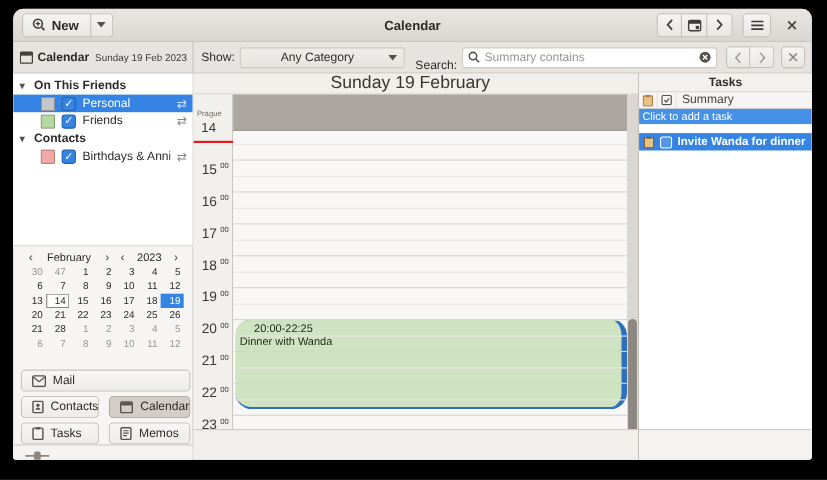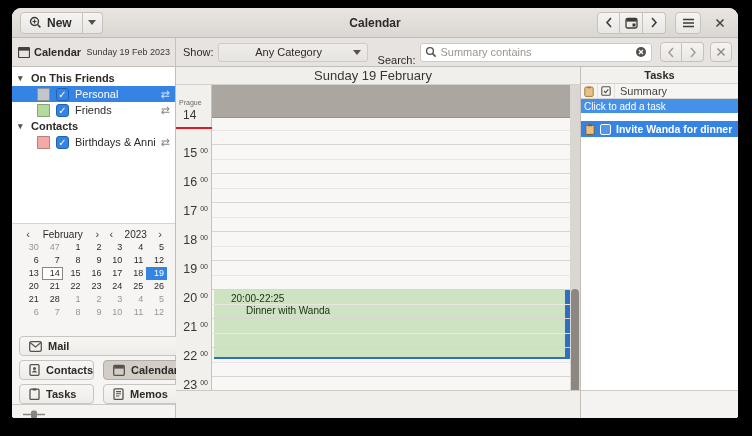--- a/index.html
+++ b/index.html
@@ -97,35 +97,35 @@
   .mc-arrow { width: 14px; text-align: center; color: #44403a; font-size: 11px; cursor: default; }
   .mc-nav .mc-label { flex: 1; text-align: center; }
   .mc-names { display: flex; height: 13px; background: #5e9ad8; color: #0f2440; font-weight: bold; align-items: center; }
   .mc-names span { flex: 1; text-align: right; padding-right: 3px; }
   .mc-week { display: flex; height: 13px; }
   .mc-cell { flex: 1; text-align: right; padding: 1px 3px 0 0; }
   .mc-cell.dim { color: #9a948d; }
   .mc-cell.today { background: #fff; box-shadow: inset 0 0 0 1px #8a857f; }
   .mc-cell.sel { background: #3584e4; color: #fff; }
   
-  .switcher { flex: 1; padding: 5px 7px 0; display: grid; grid-template-columns: 1fr 1fr; gap: 4px 9px; align-content: start; font-weight: bold; }
+  .switcher { flex: 1; padding: 5px 7px 0; display: grid; grid-template-columns: 1fr 1fr; gap: 4px 9px; align-content: start; }
   .sw-btn {
     height: 20px; border: 1px solid #c9c4be; border-radius: 4px;
     background: linear-gradient(#f7f6f4,#eeecE9); font-size: 11px; color: #2d2a27;
     display: flex; align-items: center; gap: 6px; padding-left: 9px;
   }
   .sw-btn.span2 { grid-column: 1 / 3; }
   .sw-btn.active { background: #d2cdc7; border-color: #b1aca5; }
   .sw-icon { color: #57524c; display: flex; }
   .side-strip { flex: 0 0 20px; border-top: 1px solid #cfcac4; background: #f4f3f1; display: flex; align-items: center; padding-left: 11px; }
   
   .dayview { flex: 1; display: flex; flex-direction: column; min-width: 0; background: #f8f7f5; position: relative; }
   .dv-header {
     flex: 0 0 18px; background: #f1efec; border-bottom: 1px solid #d5d1cb;
-    font-size: 13px; color: #3a3733; display: flex; align-items: center; justify-content: center;
+    font-size: 16px; color: #3a3733; display: flex; align-items: center; justify-content: center;
     padding-right: 10px;
   }
   .dv-body { flex: 1; position: relative; }
   .allday { position: absolute; left: 36px; right: 10px; top: 0; height: 33px; background: #aba69f; border-bottom: 1px solid #96918a; }
   .gutter { position: absolute; left: 0; top: 0; width: 36px; height: 310px; background: #f2f0ed; border-right: 1px solid #c6c1bb; }
   .tz { position: absolute; top: 14px; left: 3px; font-size: 7px; color: #6e6962; }
   .cur-hour { position: absolute; top: 23px; left: 7px; font-size: 12px; color: #3a3733; }
   .redline { position: absolute; top: 42px; left: 0; width: 36px; height: 2px; background: #dd1c22; }
   .hour-label { position: absolute; right: 3px; display: flex; align-items: flex-start; color: #3a3733; }
   .hour-label .h { font-size: 12.5px; }
@@ -133,21 +133,21 @@
   .grid { position: absolute; left: 36px; right: 10px; top: 33px; height: 277px; background: #f8f7f5; border-bottom: 1px solid #d5d1cb; overflow: hidden; }
   .gl { position: absolute; left: 0; right: 0; height: 1px; }
   .gl.hour { background: #d8d4ce; }
   .gl.half { background: #eae7e3; }
   .event {
     position: absolute; left: 2px; right: 0; background: #cde3c1;
     border-top: 1px solid #b4d2a4; border-bottom: 2px solid #2e6fc2; border-right: 5px solid #2e6fc2;
     font-size: 10px; color: #1d2b14; overflow: hidden;
   }
   .event .ev-time { padding: 3px 0 1px 17px; }
-  .event .ev-title { padding-left: 4px; margin-left: 28px; }
+  .event .ev-title { padding-left: 4px; }
   .vscroll { position: absolute; right: 0; top: 0; width: 10px; height: 310px; background: #dad6d2; }
   .vthumb { position: absolute; left: 1px; width: 8px; border-radius: 4px; background: #8c8781; }
   .dv-strip { position: absolute; left: 0; right: 0; bottom: 0; height: 28px; background: #f1efec; border-top: 1px solid #cfcac4; }
   
   .tasks { flex: 0 0 158px; width: 158px; background: #fff; border-left: 1px solid #c3beb8; display: flex; flex-direction: column; }
   .t-title { flex: 0 0 17px; background: #f3f1ee; border-bottom: 1px solid #d5d1cb; display: flex; align-items: center; justify-content: center; font-size: 11px; font-weight: bold; color: #2d2a27; }
   .t-cols { flex: 0 0 15px; background: #f6f5f3; border-bottom: 1px solid #d9d5d0; display: flex; align-items: center; font-size: 11px; color: #47423c; }
   .t-colcell { width: 17px; flex: 0 0 17px; display: flex; justify-content: center; border-right: 1px solid #e3dfda; height: 100%; align-items: center; }
   .t-cols .sum { padding-left: 5px; }
   .t-add { flex: 0 0 14px; background: #4691e8; color: #fff; font-size: 10px; display: flex; align-items: center; padding-left: 3px; }
@@ -467,21 +467,21 @@
                 <span class="h">22</span>
                 <span class="m">00</span>
               </div>
               <div class="hour-label" style="top: 293px;">
                 <span class="h">23</span>
                 <span class="m">00</span>
               </div>
             </div>
           <div class="allday"></div>
           <div class="grid" id="daygrid">
-            <div class="event" id="event" style="top: 171px; height: 70px; background: rgb(205, 227, 193); border-right-color: rgb(46, 111, 194); border-bottom-color: rgb(46, 111, 194);">
+            <div class="event" id="event" style="top: 171px; height: 82px; background: rgb(205, 227, 193); border-right-color: rgb(46, 111, 194); border-bottom-color: rgb(46, 111, 194); border-radius: 15px;">
               <div class="ev-time">20:00-22:25</div>
               <div class="ev-title">Dinner with Wanda</div>
             </div>
           <div class="gl hour" style="top: 26px;"></div>
               <div class="gl hour" style="top: 55px;"></div>
               <div class="gl hour" style="top: 84px;"></div>
               <div class="gl hour" style="top: 113px;"></div>
               <div class="gl hour" style="top: 142px;"></div>
               <div class="gl hour" style="top: 171px;"></div>
               <div class="gl hour" style="top: 200px;"></div>

